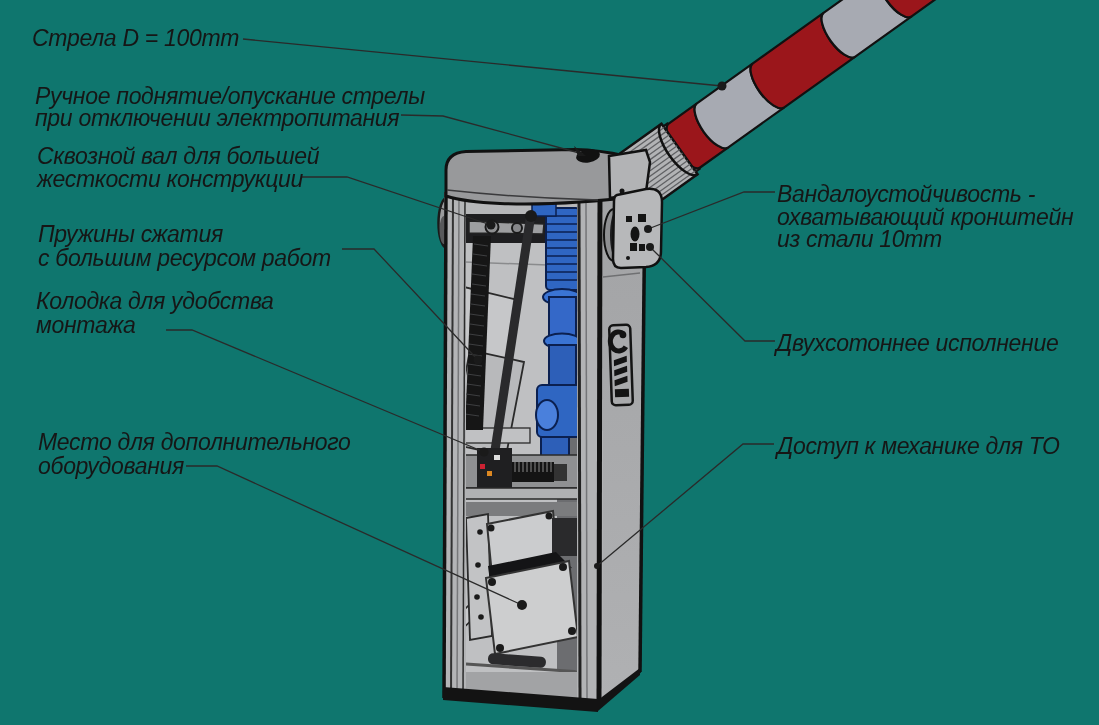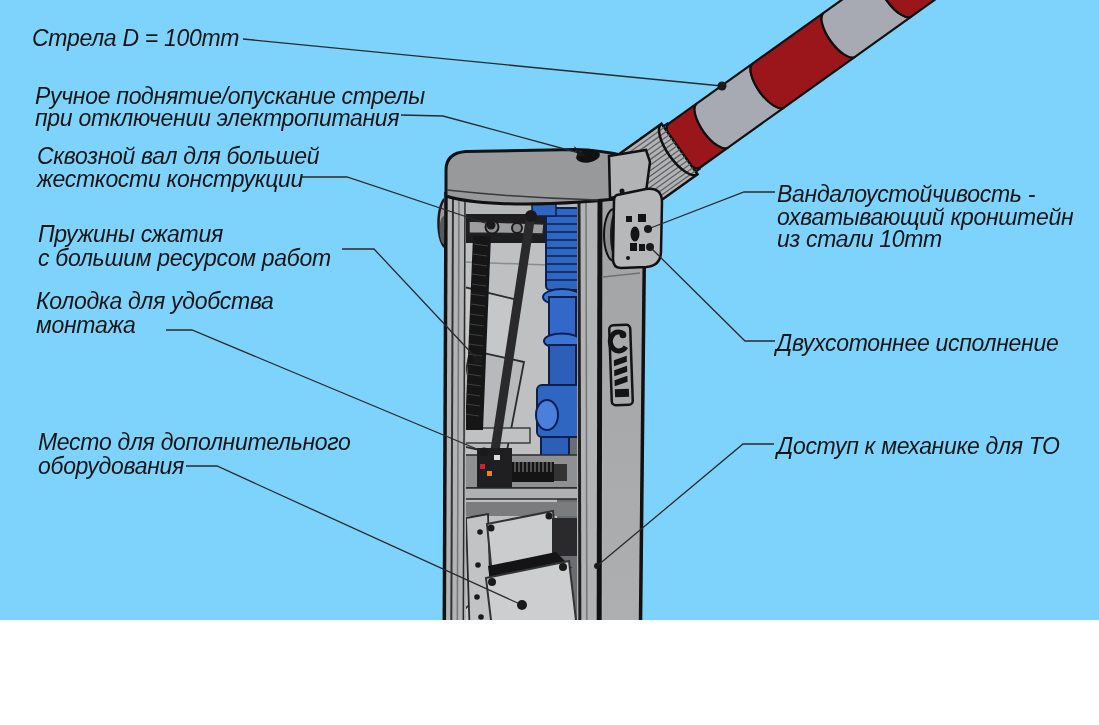--- a/index.html
+++ b/index.html
@@ -1,16 +1,16 @@
 <!DOCTYPE html>
 <html><head>
 <meta charset="utf-8">
 <style>
 html,body{margin:0;padding:0;background:#fff;}
-#wrap{position:relative;width:1099px;height:620px;overflow:hidden;background:#7dd3fc;}
+#wrap{position:relative;width:1099px;height:725px;overflow:hidden;background:#0f766e;}
 svg{display:block;}
 text{font-family:"Liberation Sans",sans-serif;font-style:italic;fill:#161616;}
 </style>
 </head>
 <body>
 <div id="wrap">
 <svg width="1099" height="725" viewBox="0 0 1099 725">
 <defs>
 <clipPath id="opening">
           <rect x="464" y="198" width="114" height="502"></rect>

